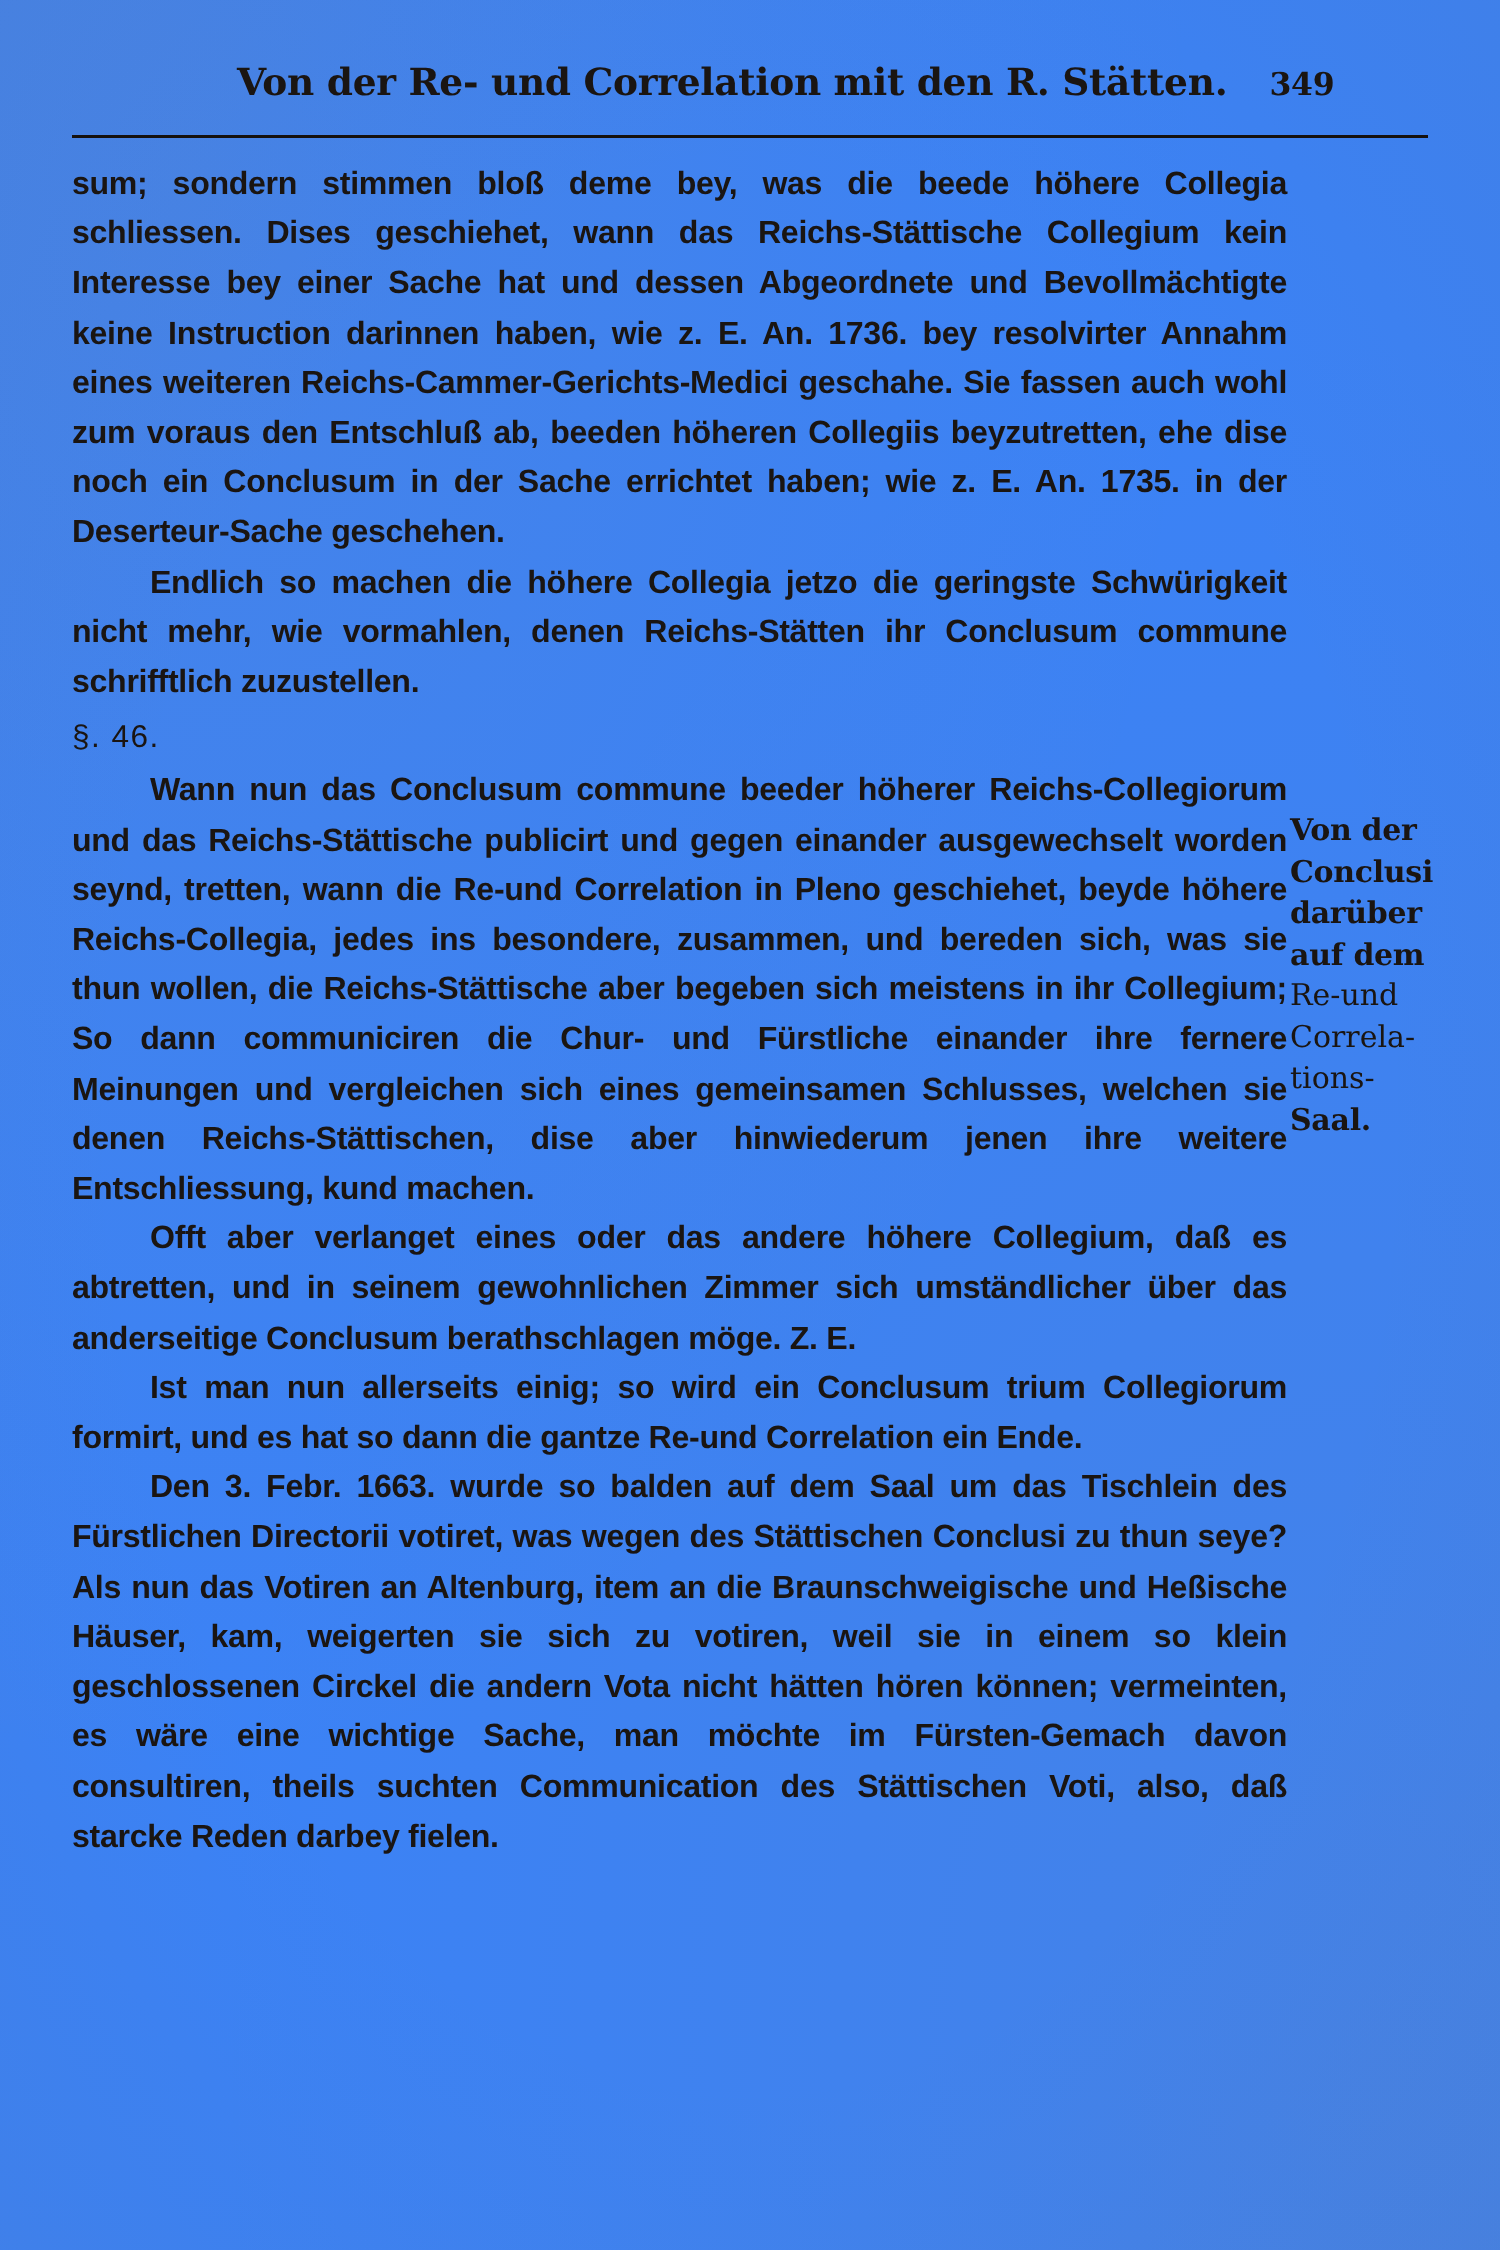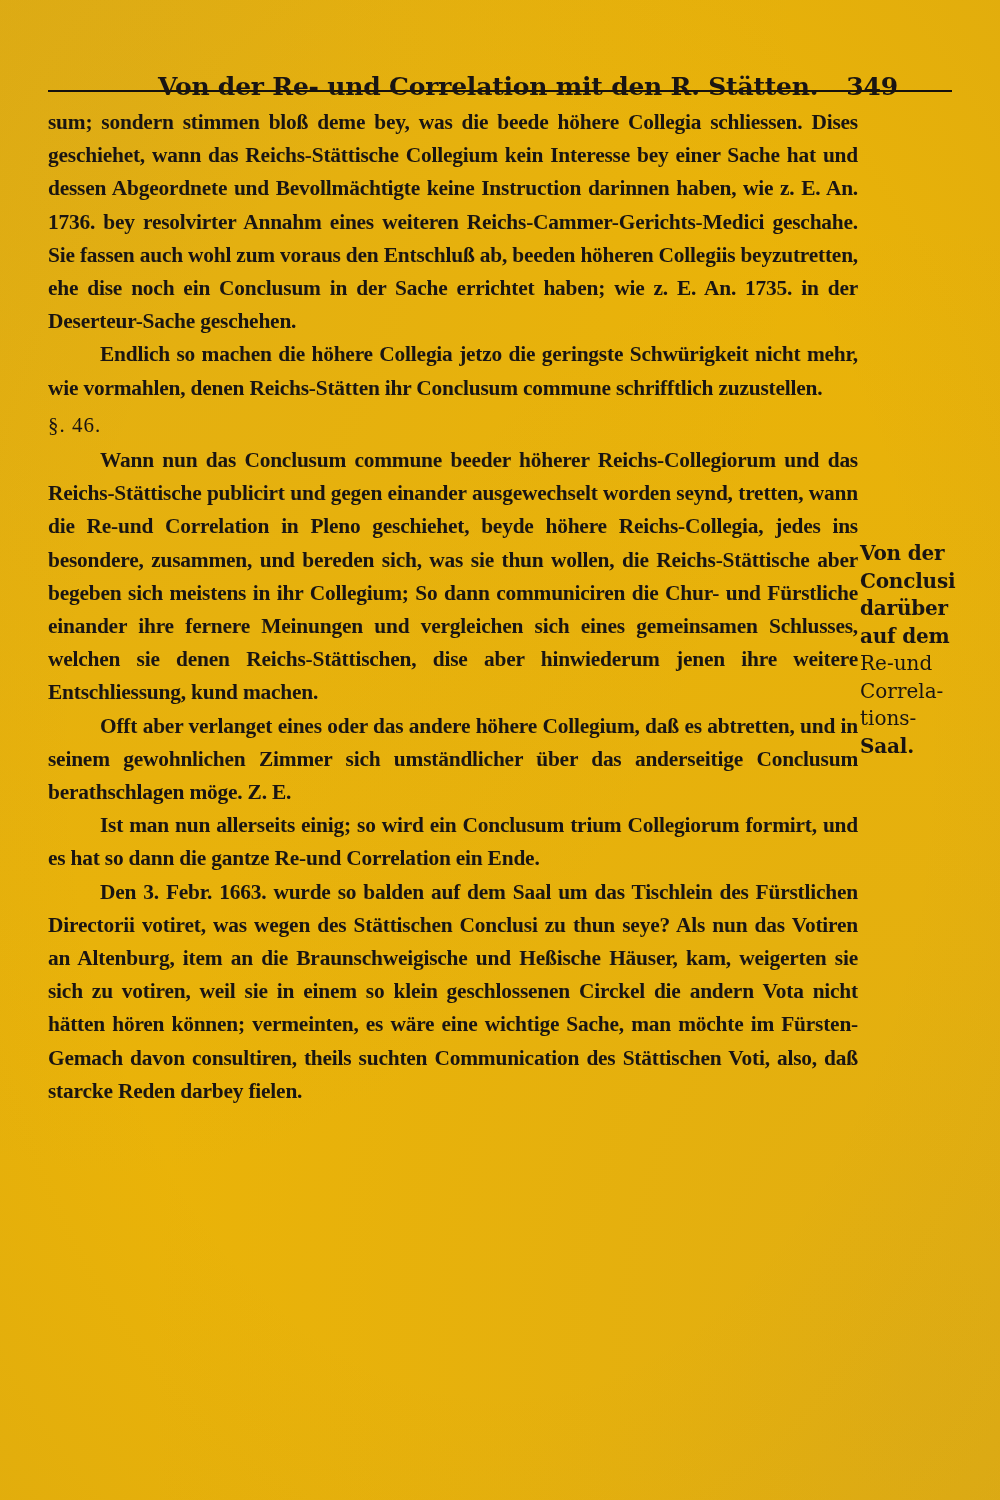--- a/index.html
+++ b/index.html
@@ -11,21 +11,21 @@
     width: 1000px;
     height: 1500px;
     position: relative;
     font-family: "DejaVu Serif", serif;
     color: #1a1512;
     overflow: hidden;
   }
   .page {
     position: absolute;
     inset: 0;
-    background: #eab308;
+    background: #3b82f6;
   }
   
   .page::before {
     content: "";
     position: absolute;
     inset: 0;
     background:
       radial-gradient(ellipse at 12% 8%, rgba(160,140,110,0.10), rgba(255,255,255,0) 55%),
       radial-gradient(ellipse at 92% 92%, rgba(150,130,100,0.10), rgba(255,255,255,0) 60%),
       radial-gradient(ellipse at 50% 50%, rgba(255,255,255,0) 60%, rgba(120,100,70,0.07) 100%);
@@ -51,37 +51,36 @@
   .runhead-title {
     font-family: "DejaVu Serif", serif;
     font-weight: bold;
     font-size: 25px;
     letter-spacing: 0.2px;
     white-space: nowrap;
   }
   .runhead-page {
     margin-left: 28px;
     font-weight: bold;
-    font-size: 25px;
-    margin-top: 32px;
+    font-size: 21px;
   }
   .rule {
     border: 0;
     border-top: 2.2px solid #15110e;
     margin: 10px 0 14px 0;
     width: 100%;
   }
 
   
   .body-col {
     width: 810px;
     font-size: 21.4px;
     line-height: 33.2px;
     text-align: justify;
-    font-family: Liberation Serif, serif;
+    font-family: Liberation Sans, sans-serif;
   }
   .para {
     margin: 0;
   }
   .para + .para {
     margin-top: 0;
   }
   .indent {
     text-indent: 52px;
   }

